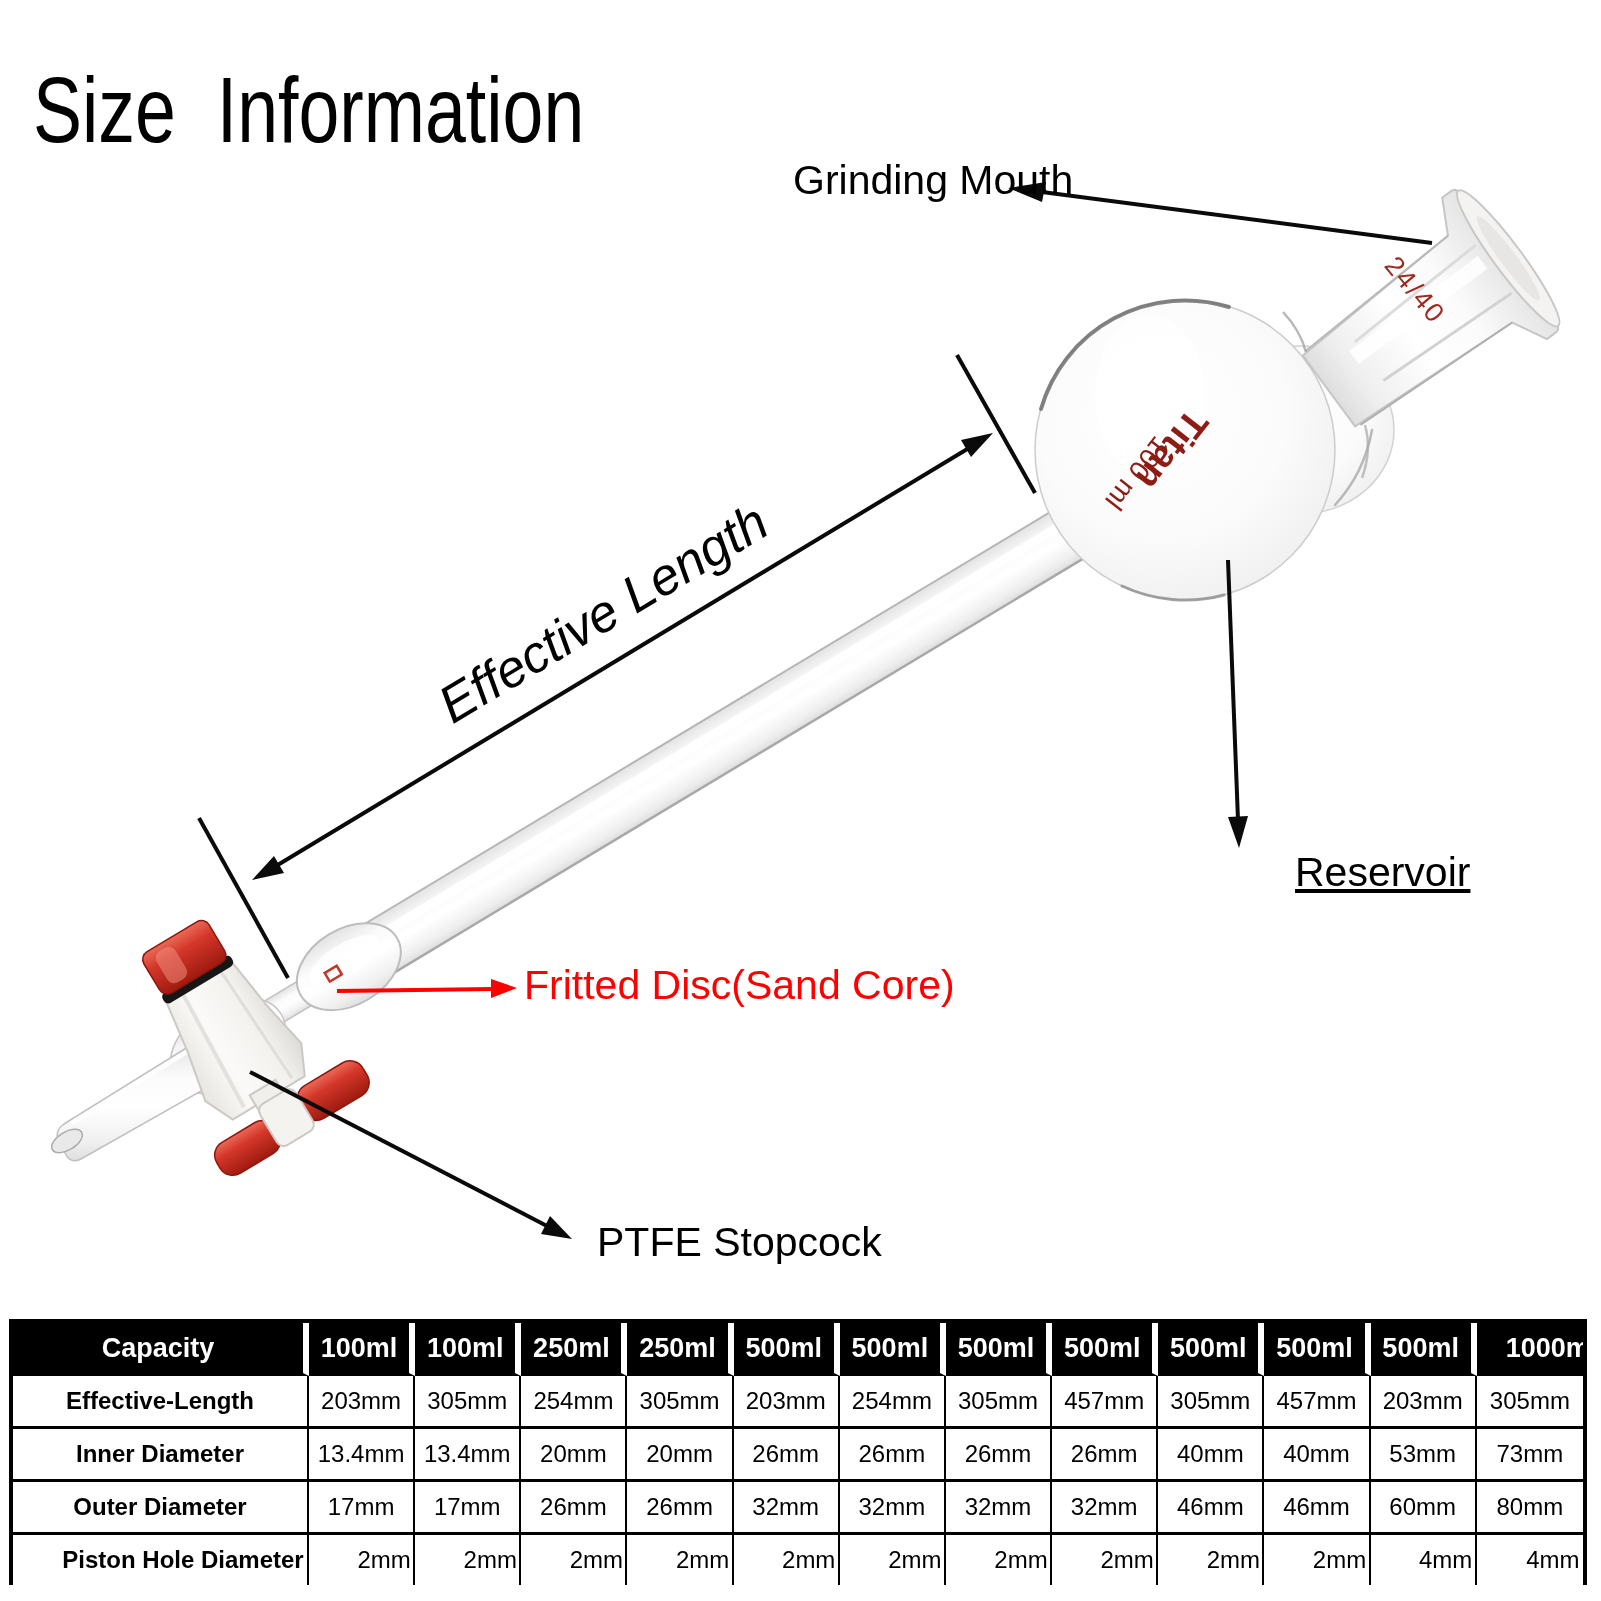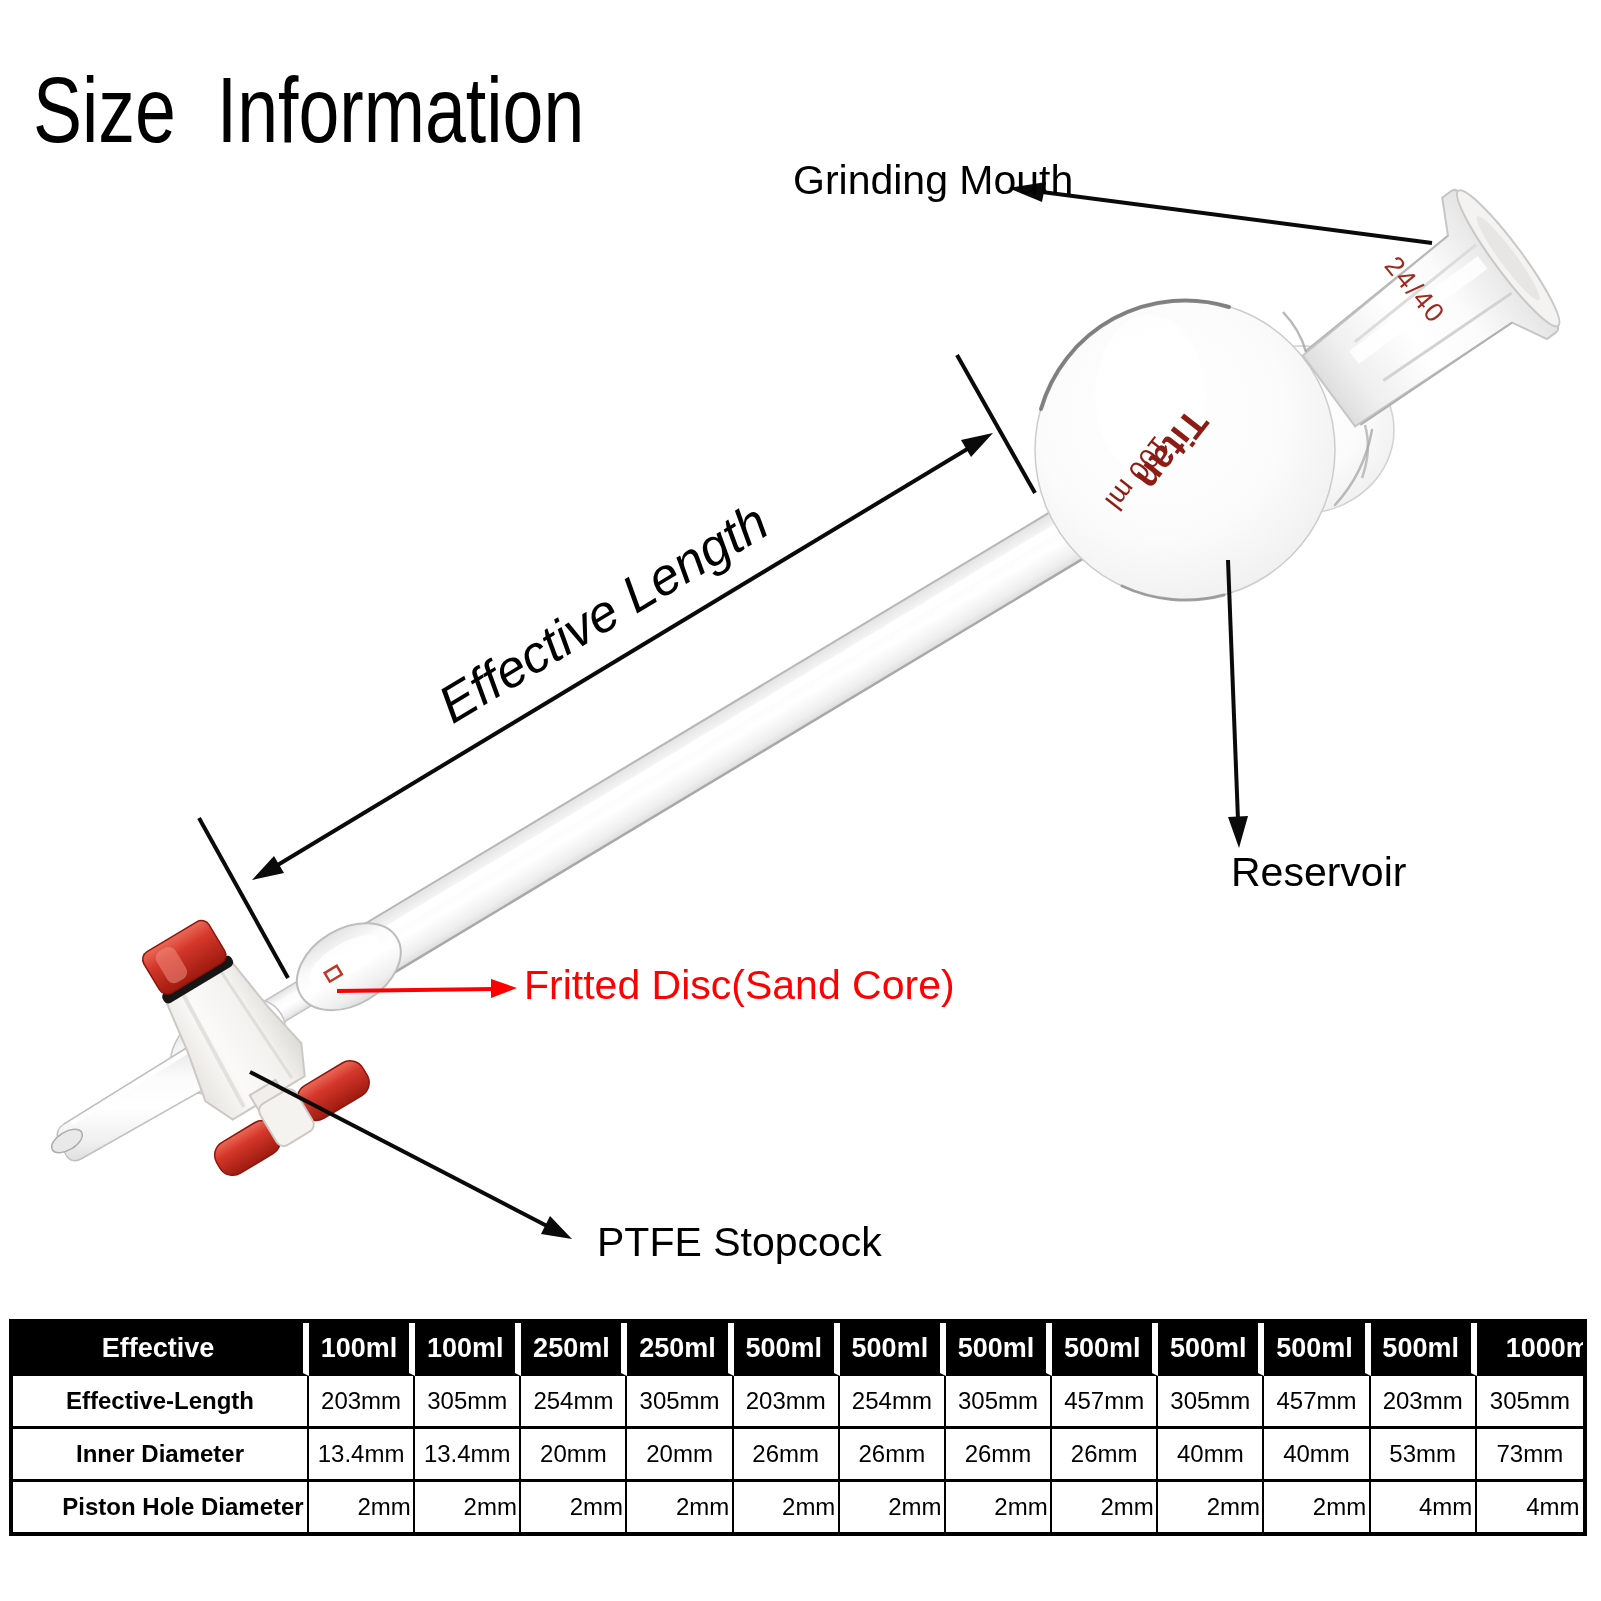--- a/index.html
+++ b/index.html
@@ -3,21 +3,21 @@
 <meta charset="utf-8">
 <style>
   html,body{margin:0;padding:0;background:#fff;}
   #stage{position:relative;width:1601px;height:1585px;background:#fff;overflow:hidden;
          font-family:"Liberation Sans", sans-serif;color:#000;}
   .abs{position:absolute;}
   #title{left:33px;top:62px;font-size:93px;line-height:1.05;letter-spacing:0;
          transform:scaleX(0.79);transform-origin:left top;white-space:pre;}
   .lbl{font-size:41px;line-height:1.1;white-space:nowrap;}
   #lbl-grinding{left:745px;top:158px;margin-left:48px;}
-  #lbl-reservoir{left:1231px;top:850px;}
+  #lbl-reservoir{left:1295px;top:850px;text-decoration:underline;}
   #lbl-ptfe{left:597px;top:1220px;}
   #lbl-fritted{left:524px;top:963px;color:#FE0000;}
   #lbl-efflen{left:363px;top:578px;width:480px;height:70px;line-height:70px;
               text-align:center;font-style:italic;font-size:52px;
               transform:rotate(-31deg);}
   .glassmark{color:#8C1C14;text-align:center;}
   #mark-joint{left:1355px;top:270px;width:120px;height:40px;line-height:40px;
               font-size:27px;letter-spacing:2px;color:#9E2B20;transform:rotate(50deg);}
   #mark-brand{left:1102px;top:425px;width:140px;height:50px;line-height:50px;
               font-size:38px;font-weight:bold;transform:rotate(128deg);}
@@ -194,21 +194,21 @@
           <col>
           <col>
           <col>
           <col>
           <col>
           <col>
           <col>
       </colgroup>
       <tbody>
           <tr>
-        <th>Effective</th>
+        <th>Capacity</th>
         <th>100ml</th>
         <th>100ml</th>
         <th>250ml</th>
         <th>250ml</th>
         <th>500ml</th>
         <th>500ml</th>
         <th>500ml</th>
         <th>500ml</th>
         <th>500ml</th>
         <th>500ml</th>
@@ -239,20 +239,35 @@
         <td>26mm</td>
         <td>26mm</td>
         <td>26mm</td>
         <td>26mm</td>
         <td>40mm</td>
         <td>40mm</td>
         <td>53mm</td>
         <td>73mm</td>
       </tr>
       <tr>
+        <td class="rowlabel">Outer Diameter</td>
+        <td>17mm</td>
+        <td>17mm</td>
+        <td>26mm</td>
+        <td>26mm</td>
+        <td>32mm</td>
+        <td>32mm</td>
+        <td>32mm</td>
+        <td>32mm</td>
+        <td>46mm</td>
+        <td>46mm</td>
+        <td>60mm</td>
+        <td>80mm</td>
+      </tr>
+      <tr>
         <td class="rowlabel">Piston Hole Diameter</td>
         <td>2mm</td>
         <td>2mm</td>
         <td>2mm</td>
         <td>2mm</td>
         <td>2mm</td>
         <td>2mm</td>
         <td>2mm</td>
         <td>2mm</td>
         <td>2mm</td>

